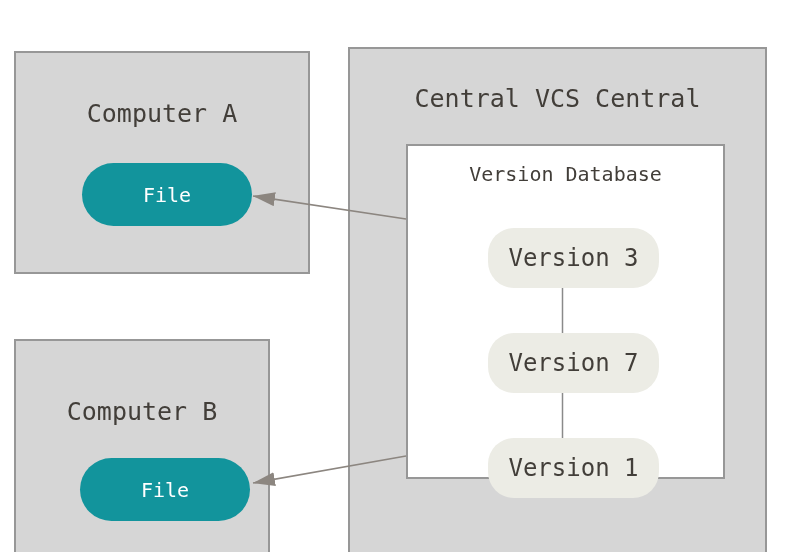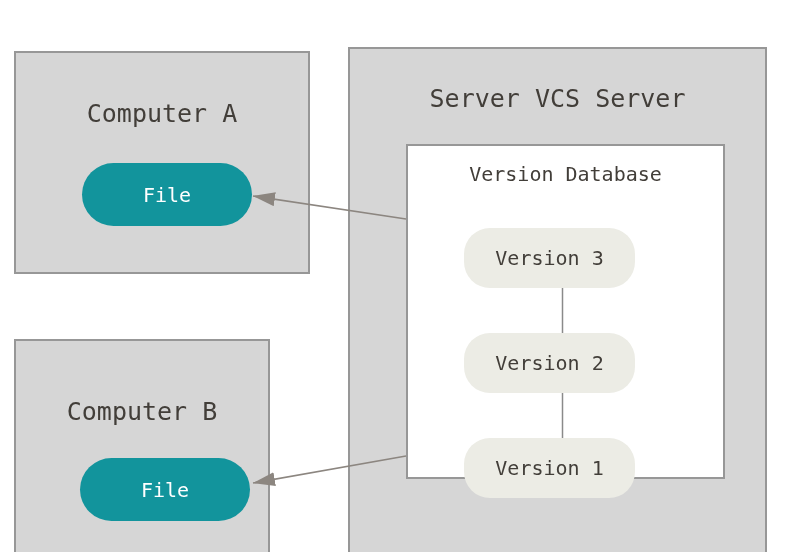--- a/index.html
+++ b/index.html
@@ -53,26 +53,26 @@
     position: absolute;
     left: 406px; top: 108px;
     width: 319px; height: 335px;
     background: var(--panel-fill, #ffffff);
     border: 2px solid var(--box-border, #979797);
   }
   #version-db-box .box-title { top: 18px; font-size: 20px; line-height: 20px; }
 
   .version-pill {
     position: absolute;
-    left: 56px;
+    left: 80px;
     width: 171px; height: 60px;
     border-radius: 26px;
     background: var(--version-fill, #ecece5);
     display: flex; align-items: center; justify-content: center;
-    font-size: 20px;
+    font-size: 24px;
     color: var(--text, #423e39);
   }
   #version-pill-0 { top: 82px;  }  
   #version-pill-1 { top: 187px; }
   #version-pill-2 { top: 292px; }
 
   #overlay {
     position: absolute;
     left: 0; top: 0;
     width: 785px; height: 552px;
@@ -96,30 +96,30 @@
   </div>
 
   <div id="computer-b-box" class="gray-box">
     <div class="box-title">Computer B</div>
     <div id="file-pill-b" class="file-pill">
       <span>File</span>
     </div>
   </div>
 
   <div id="server-box" class="gray-box">
-    <div class="box-title">Server VCS Server</div>
+    <div class="box-title">Central VCS Central</div>
   </div>
 
   <div id="version-db-box">
     <div class="box-title">Version Database</div>
     <div id="version-pill-0" class="version-pill">
       <span>Version 3</span>
     </div>
     <div id="version-pill-1" class="version-pill">
-      <span>Version 2</span>
+      <span>Version 7</span>
     </div>
     <div id="version-pill-2" class="version-pill">
       <span>Version 1</span>
     </div>
   </div>
 
   <svg id="overlay" viewBox="0 0 785 552" xmlns="http://www.w3.org/2000/svg">
     <defs>
       <marker id="arrowhead" viewBox="0 0 22 14" refX="22" refY="7" markerWidth="22" markerHeight="14" markerUnits="userSpaceOnUse" orient="auto">
         <path d="M0,0 L22,7 L0,14 Z"></path>

